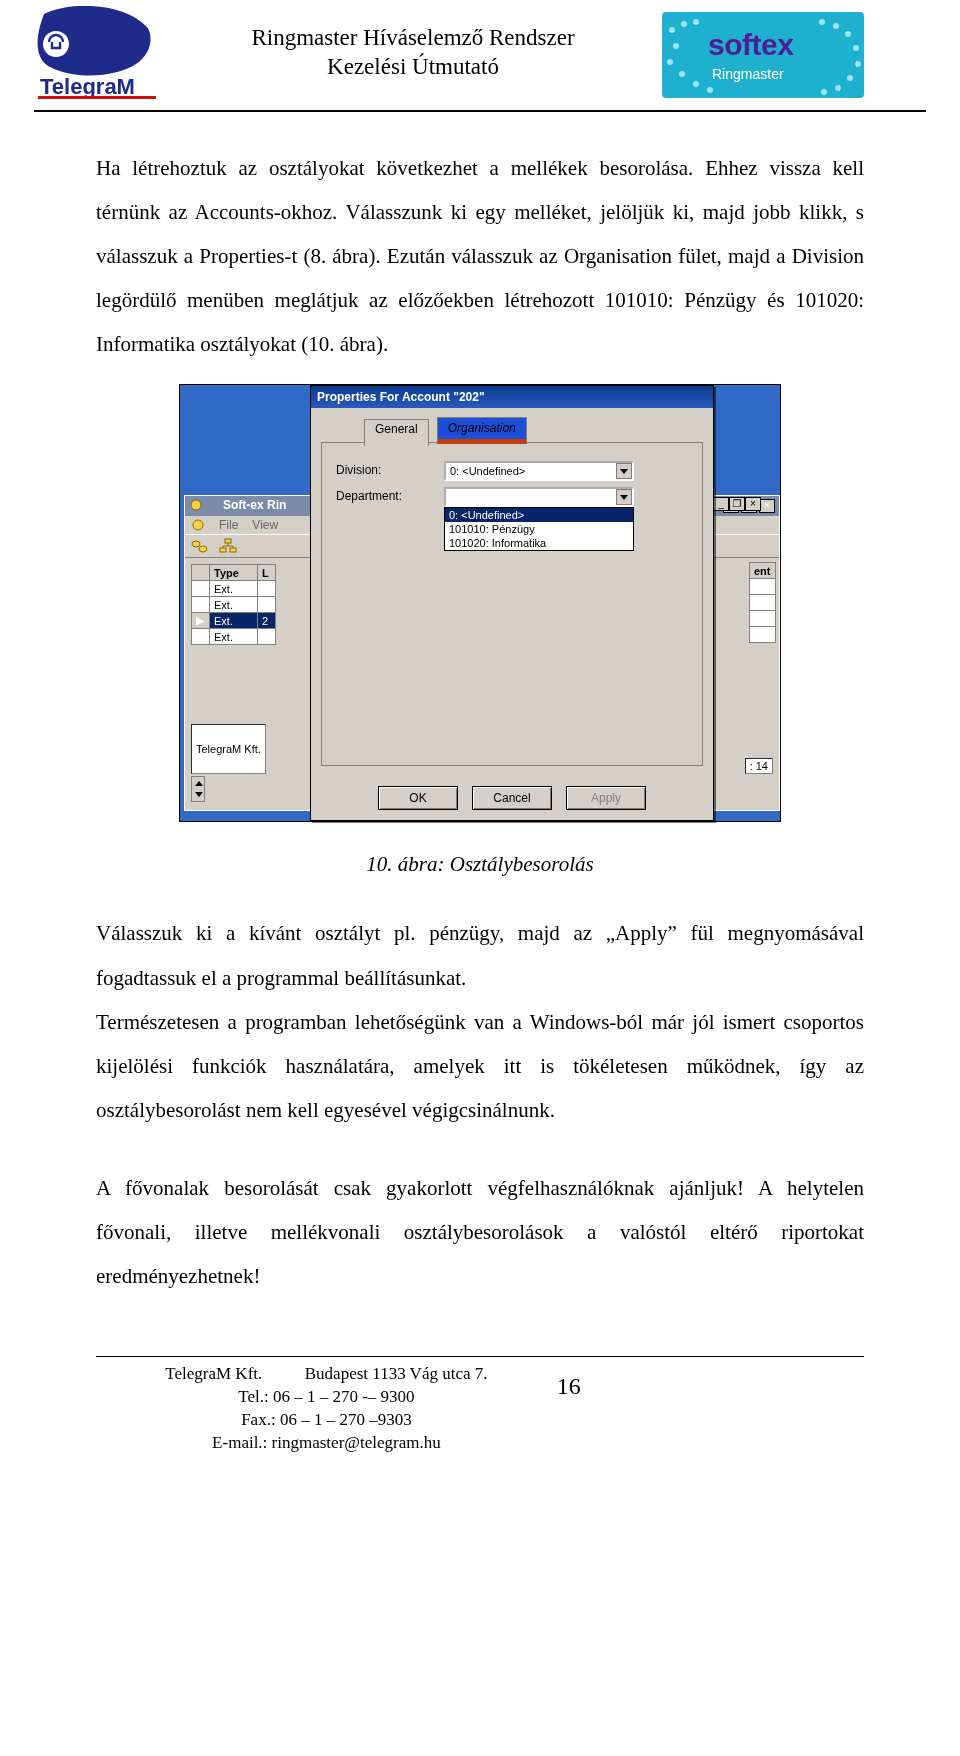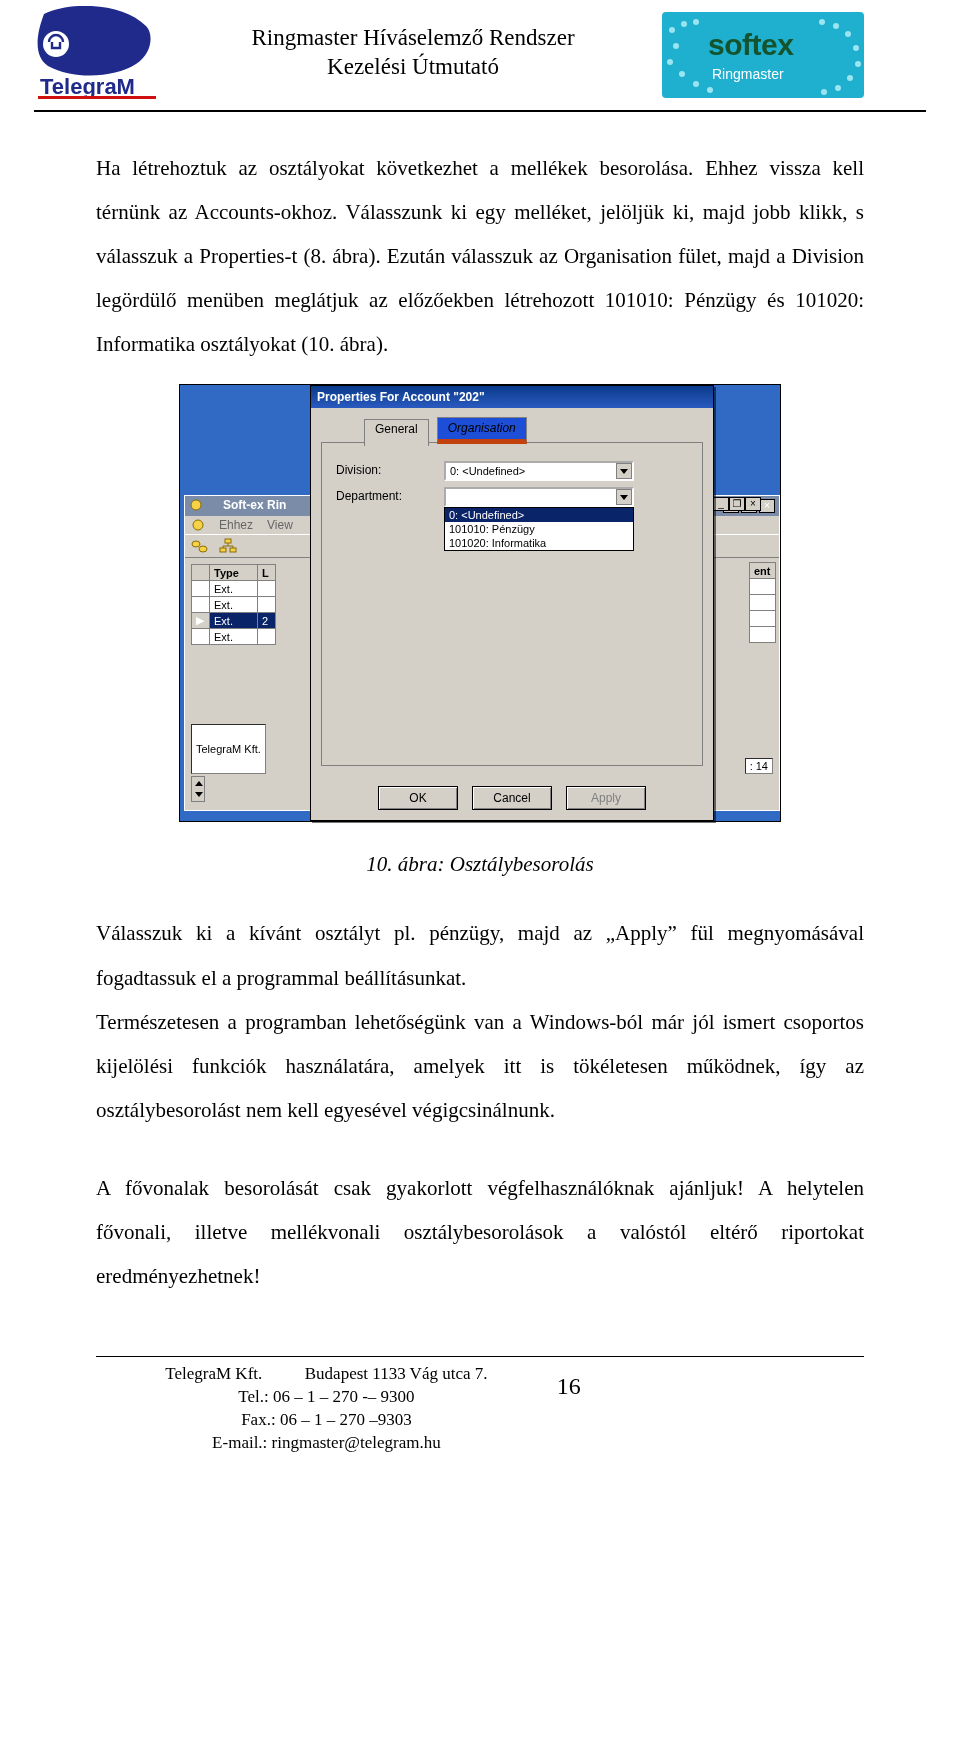--- a/index.html
+++ b/index.html
@@ -39,21 +39,21 @@
     position: relative;
     overflow: hidden;
   }
   .logo-softex .dots {
     position: absolute;
     inset: 0;
   }
   .logo-softex .txt {
     position: absolute;
     top: 16px; left: 46px;
-    color: #14532d;
+    color: #4c1d95;
     font-family: Arial, sans-serif;
     font-weight: 700;
     font-size: 30px;
     letter-spacing: -0.5px;
   }
   .logo-softex .sub {
     position: absolute;
     top: 54px; left: 50px;
     color: #fff;
     font-family: Arial, sans-serif;
@@ -357,21 +357,21 @@
           <div class="winbtn">□</div>
           <div class="winbtn">×</div>
         </div>
       </div>
       <div class="bg-menu">
         <span>
           <svg width="14" height="14">
               <circle cx="7" cy="7" r="5" fill="#f7d148" stroke="#8a6d00"></circle>
             </svg>
         </span>
-        <span>Ehhez</span>
+        <span>File</span>
         <span>View</span>
       </div>
       <div class="bg-toolbar">
         <span class="tb-icon">
           <svg width="18" height="16">
               <g fill="#f7d148" stroke="#8a6d00">
                 <ellipse cx="5" cy="6" rx="4" ry="3"></ellipse>
                 <ellipse cx="12" cy="11" rx="4" ry="3"></ellipse>
               </g>
             </svg>

